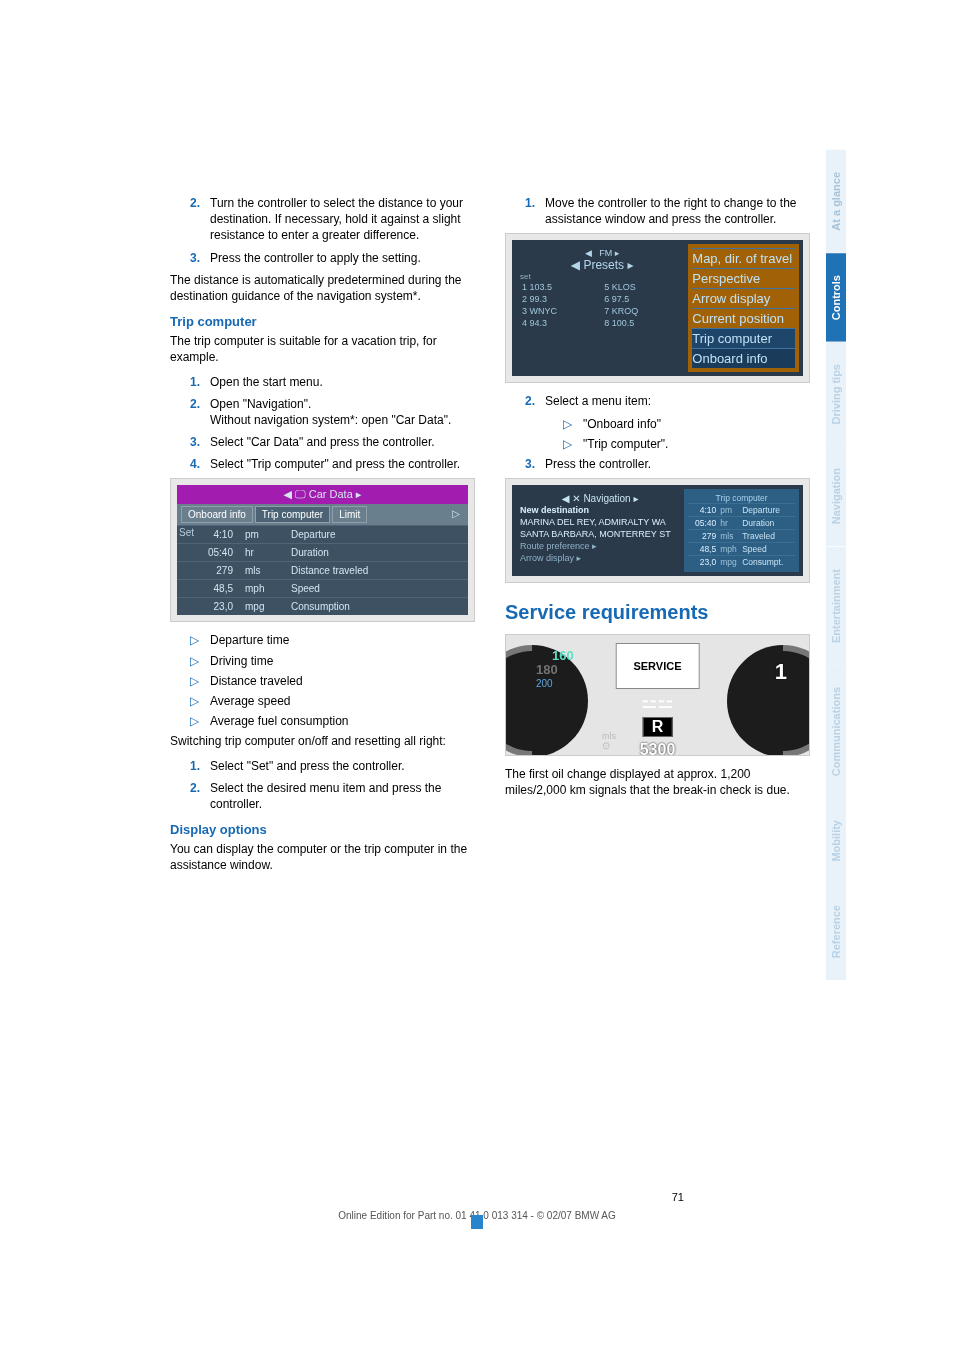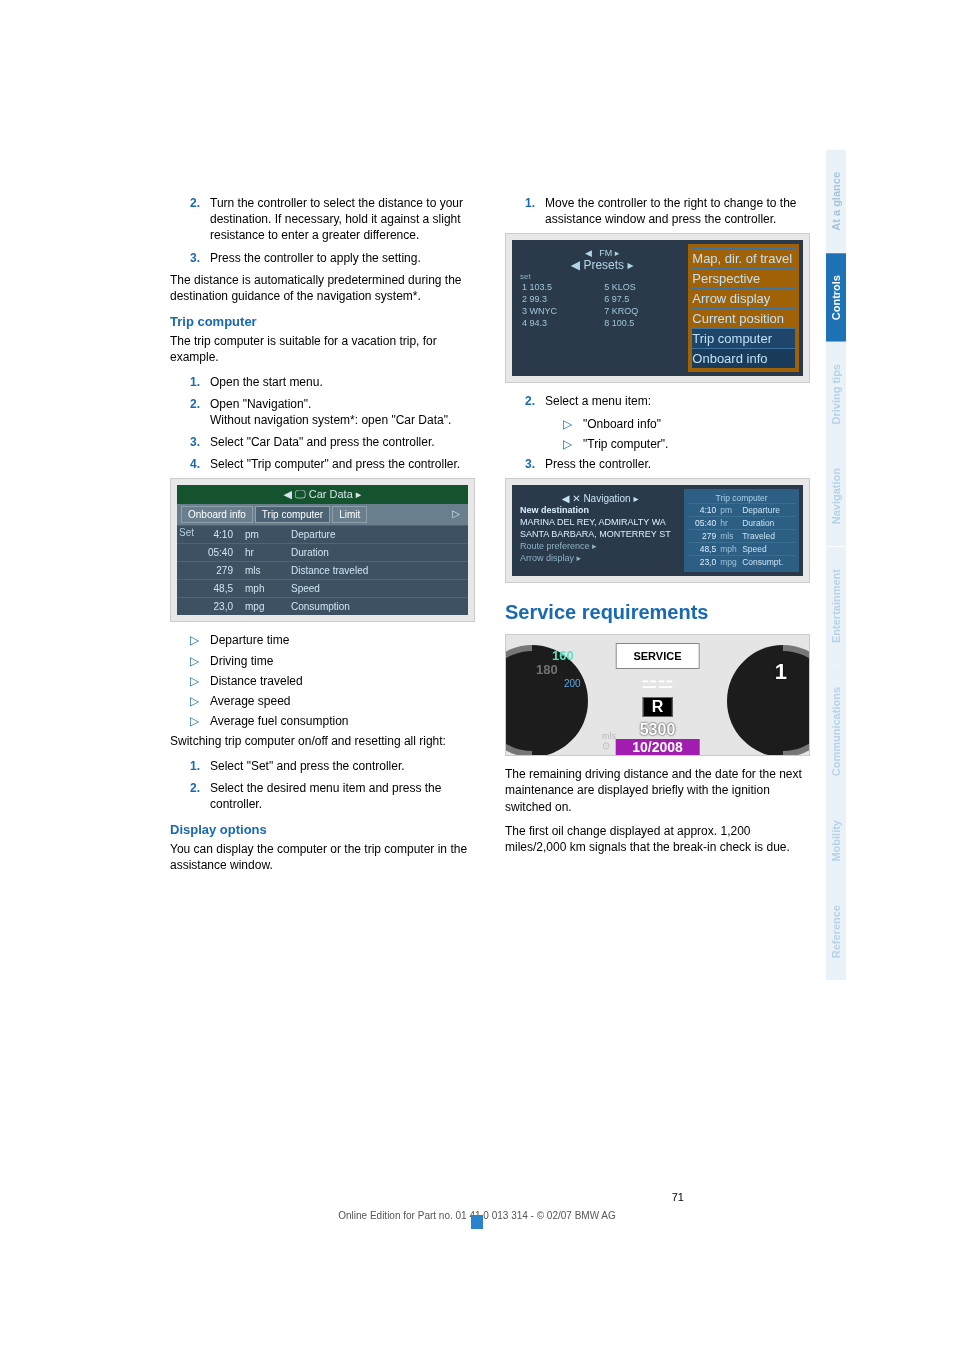--- a/index.html
+++ b/index.html
@@ -92,21 +92,21 @@
     padding: 4px;
   }
   .imgbox .tabbar {
     background: #6a7f8e;
     color: #fff;
     font-size: 10px;
     padding: 2px 4px;
     display: flex;
   }
   .imgbox .header {
-    background: #14532d;
+    background: #a21caf;
     color: #d6e6ef;
     font-size: 11px;
     padding: 3px 6px;
   }
   .imgbox.radio .darkpanel {
     display: flex;
   }
   .imgbox.radio .leftp { flex: 1.6; padding: 4px; }
   .imgbox.radio .rightp {
     flex: 1;
@@ -165,21 +165,21 @@
   }
   .service-box .rnum {
     position:absolute; right:22px; top:24px; color:#fff; font-size:22px; font-weight:bold;
     text-shadow:0 0 2px #000;
   }
   .service-box .center {
     position:absolute; left:50%; top:8px; transform:translateX(-50%);
     text-align:center;
   }
   .service-box .svc {
-    background:#fff; color:#000; font-weight:bold; font-size:11px; padding:6px 14px; border:1px solid #888;
+    background:#fff; color:#000; font-weight:bold; font-size:11px; padding:16px 14px; border:1px solid #888;
   }
   .service-box .car {
     color:#fff; font-size:18px; margin-top:2px;
   }
   .service-box .rbox {
     display:inline-block; background:#000; color:#fff; font-weight:bold; font-size:16px; padding:0 8px; margin-top:4px; border:1px solid #666;
   }
   .service-box .miles {
     color:#fff; font-size:16px; font-weight:bold; margin-top:4px;
     text-shadow:0 0 2px #000;
@@ -458,35 +458,34 @@
       </div>
 
       <div class="big-h">Service requirements</div>
 
       <div class="service-box">
         <div class="gaugeL"></div>
         <div class="gaugeR"></div>
         <div class="ticks">
           <div style="color:#5fe0c4;font-size:13px;font-weight:bold;margin-left:16px;">160</div>
           <div style="color:#737373;font-size:13px;font-weight:bold;">180</div>
-          <div style="color:#5fa5e0;margin-left:28px;">200</div>
+          <div style="color:#5fa5e0;">200</div>
         </div>
         <div class="rnum">1</div>
         <div class="center">
           <div class="svc">SERVICE</div>
           <div class="car">⚍⚍</div>
           <div class="rbox">R</div>
           <div class="miles">5300</div>
           <div class="date">10/2008</div>
         </div>
         <div class="mls">mls</div>
         <div class="clk">⊙</div>
       </div>
 
-      <p class="para">The remaining driving distance and the date for the next maintenance are displayed briefly with the ignition switched on.</p>
       <p class="para">The first oil change displayed at approx. 1,200 miles/2,000 km signals that the break-in check is due.</p>
 
     </div>
   </div>
 
   <div class="sidebar">
     <div class="tabv atglance">At a glance</div>
     <div class="tabv controls">Controls</div>
     <div class="tabv faded">Driving tips</div>
     <div class="tabv faded">Navigation</div>

